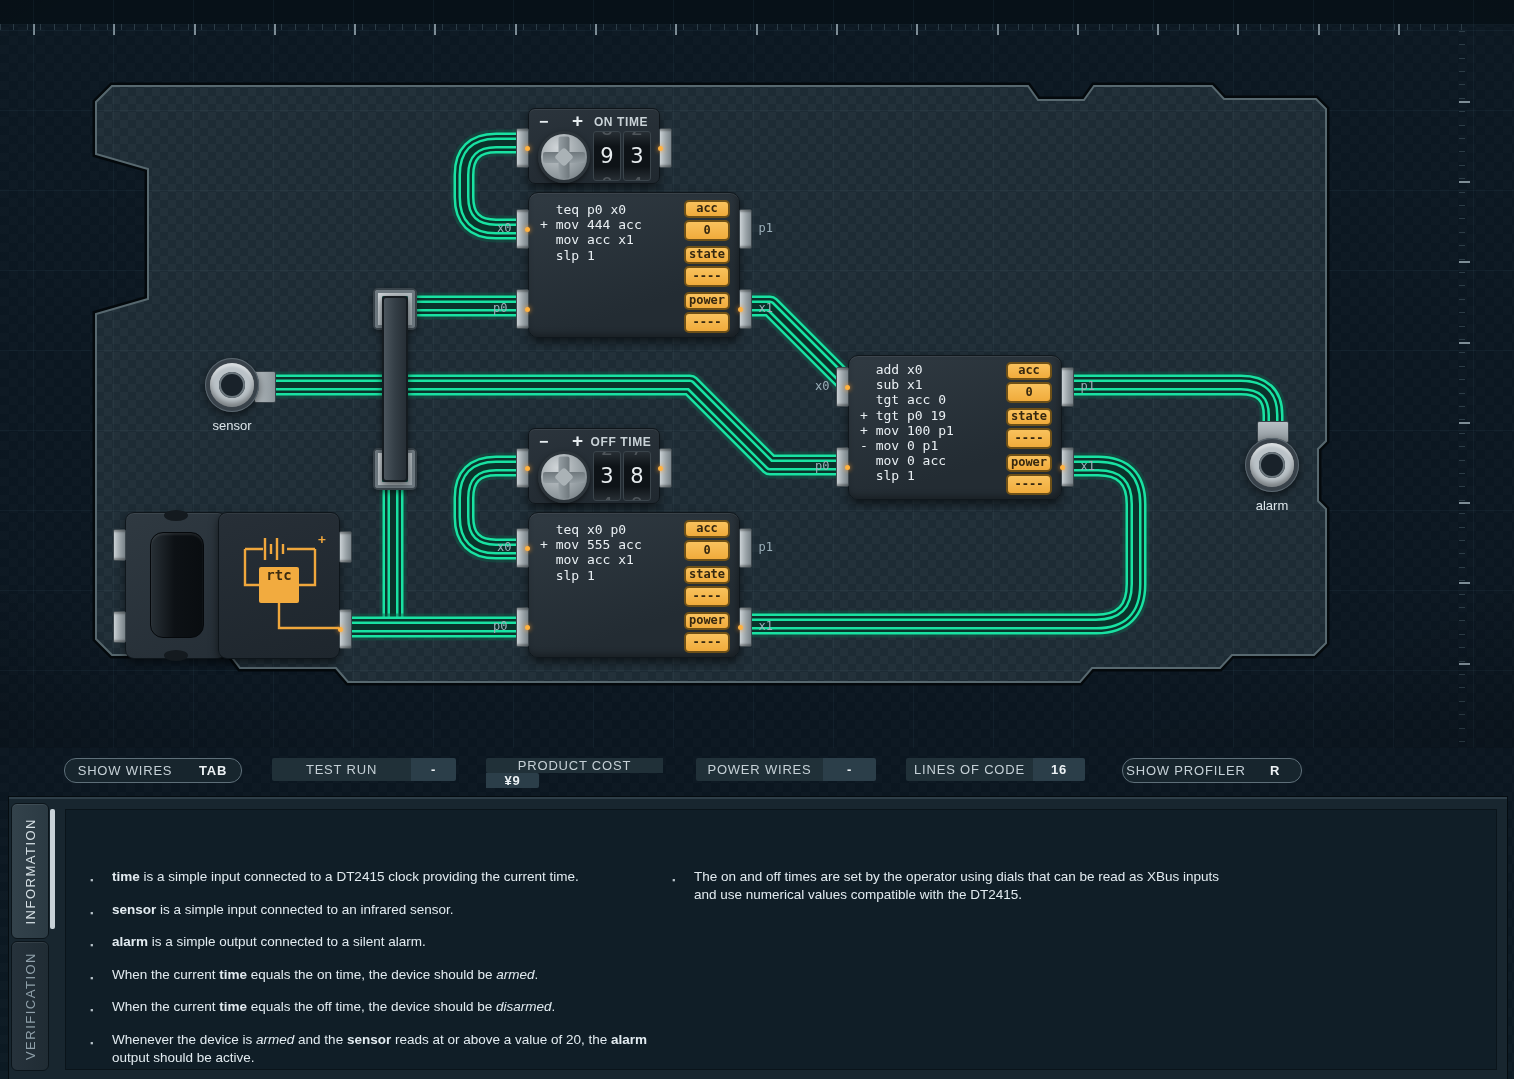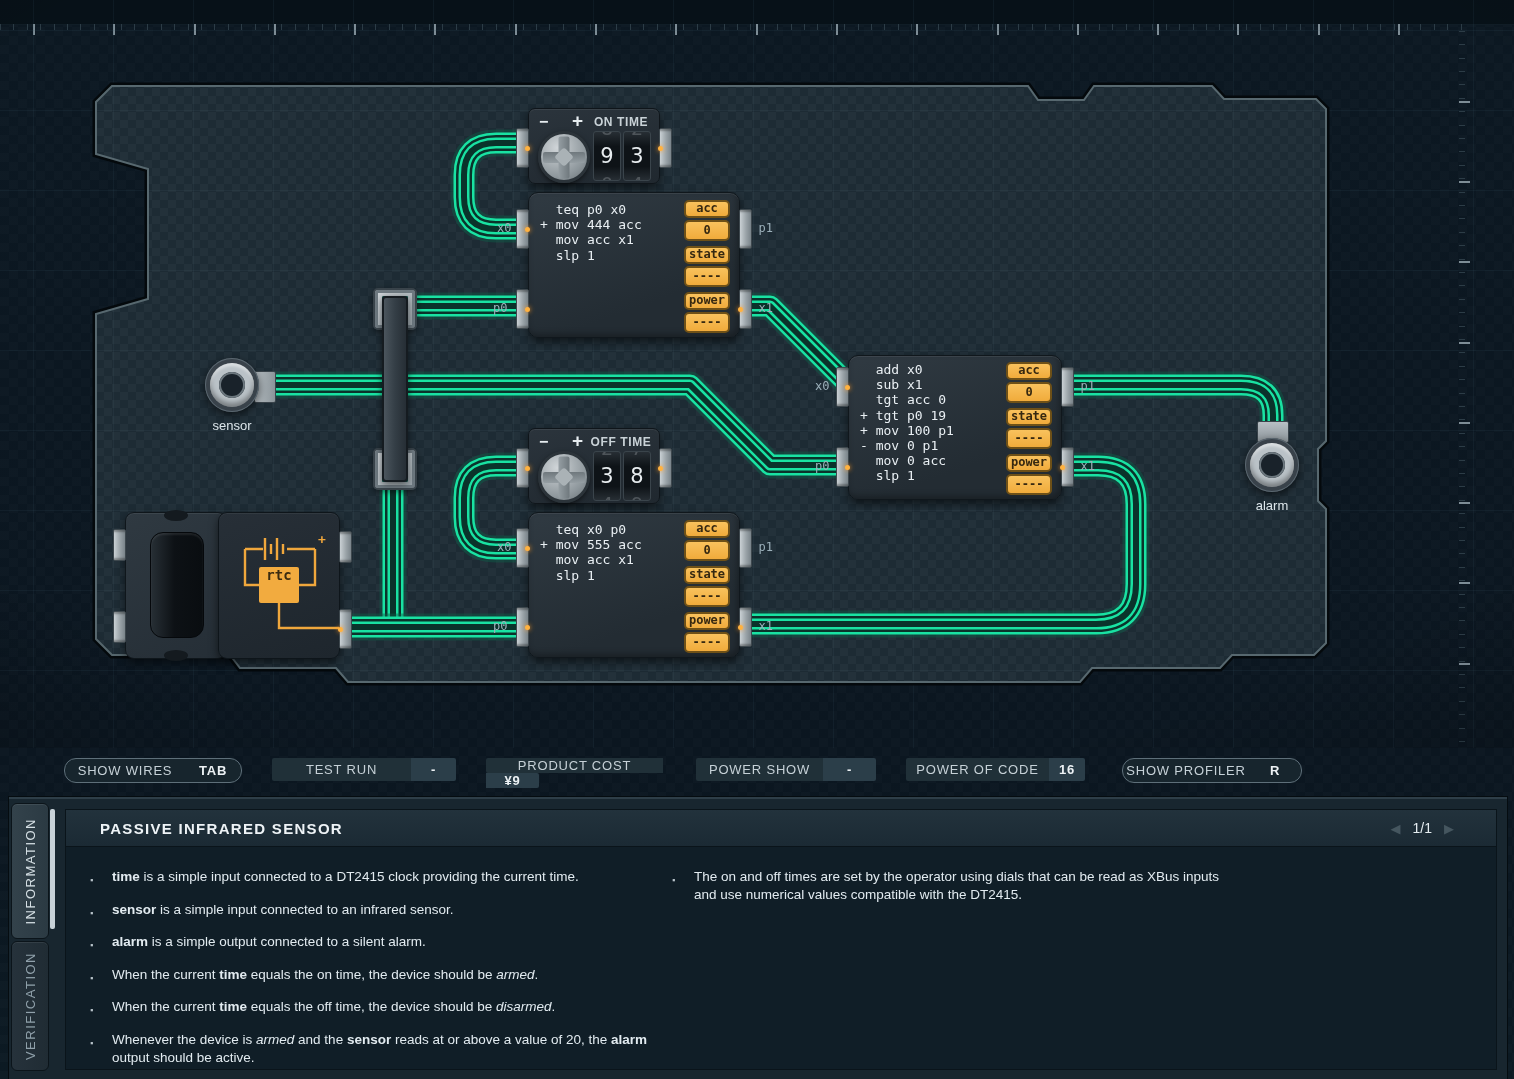--- a/index.html
+++ b/index.html
@@ -407,49 +407,41 @@
   </div>
   <div class="tbtn" style="left:272px;width:184px;">
     <span class="lab">TEST RUN</span>
     <span class="val" style="width:45px;">-</span>
   </div>
   <div class="tbtn" style="left:486px;width:177px;flex-direction:column;">
     <span class="lab">PRODUCT COST</span>
     <span class="val" style="width:53px;">¥9</span>
   </div>
   <div class="tbtn" style="left:696px;width:180px;">
-    <span class="lab">POWER SHOW</span>
+    <span class="lab">POWER WIRES</span>
     <span class="val" style="width:53px;">-</span>
   </div>
   <div class="tbtn" style="left:906px;width:179px;">
-    <span class="lab">POWER OF CODE</span>
-    <span class="val" style="width:36px;">16</span>
+    <span class="lab">LINES OF CODE</span>
+    <span class="val" style="width:52px;">16</span>
   </div>
   <div class="tbtn outlined" style="left:1122px;width:178px;">
     <span class="lab">SHOW PROFILER</span>
     <span class="val" style="width:52px;">R</span>
   </div>
 
   <div class="panel-wrap">
     <div class="tab active" style="top:6px;height:134px;">
       <span>INFORMATION</span>
     </div>
     <div class="tab inactive" style="top:144px;height:128px;">
       <span>VERIFICATION</span>
     </div>
     <div class="tabscroll"></div>
     <div class="content">
-      <div class="titlebar">
-        <span class="ptitle">PASSIVE INFRARED SENSOR</span>
-        <span class="pager">
-          <span class="arrow">◀</span>
-          <span>1/1</span>
-          <span class="arrow">▶</span>
-        </span>
-      </div>
       <div class="bullets bullets-left">
           <div class="bullet">
             <span class="mk">▪</span>
             <span><b>time</b><span> is a simple input connected to a DT2415 clock providing the current time.</span></span>
           </div>
           <div class="bullet">
             <span class="mk">▪</span>
             <span><b>sensor</b><span> is a simple input connected to an infrared sensor.</span></span>
           </div>
           <div class="bullet">

